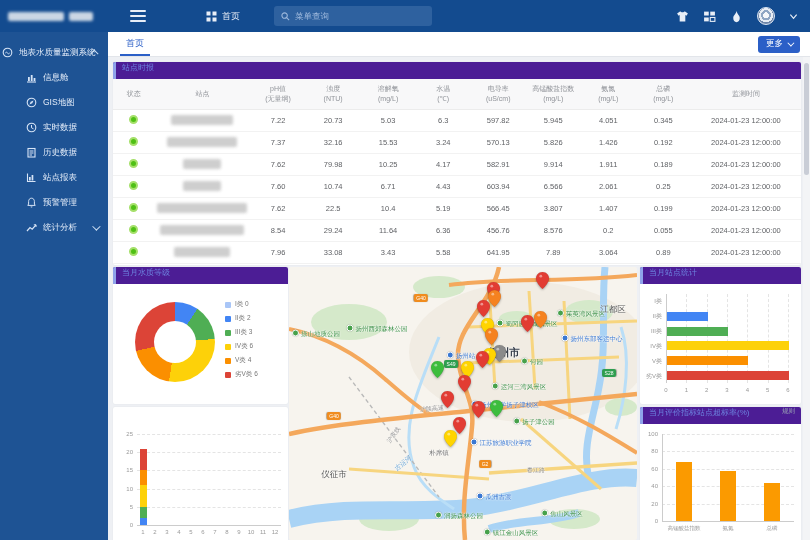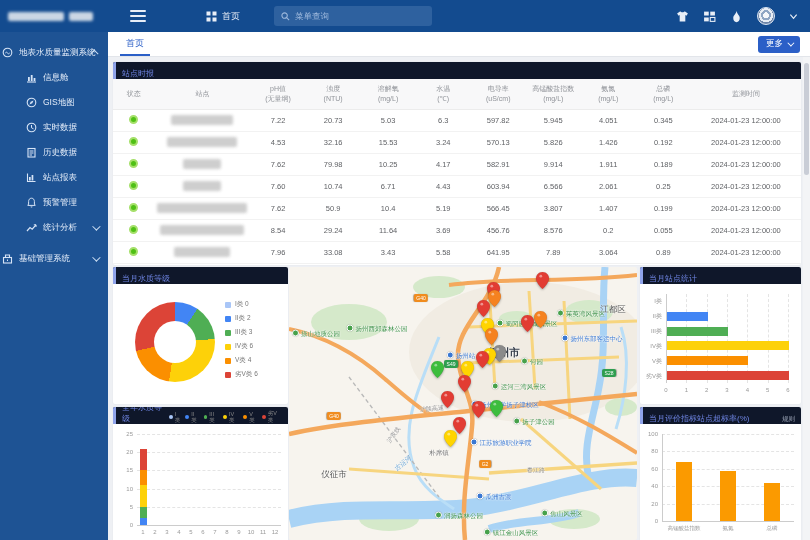--- a/index.html
+++ b/index.html
@@ -35,21 +35,21 @@
 
   
   .tabbar{position:absolute;left:108px;top:32px;right:0;height:25px;background:#fff;border-bottom:1px solid #e2e5ea;display:flex;align-items:center;z-index:4}
   .tab{margin-left:12px;height:100%;display:flex;align-items:center;padding:0 6px;font-size:9px;color:#2b5fc7;border-bottom:2px solid #2b5fc7;cursor:pointer}
   .morebtn{margin-left:auto;margin-right:10px;background:#2b5fc7;color:#fff;font-size:8.5px;height:17px;border-radius:3px;display:flex;align-items:center;gap:4px;padding:0 8px;cursor:pointer}
   .morebtn .chev{border-color:#fff;width:5px;height:5px}
 
   
   .content{position:absolute;left:108px;top:57px;right:0;bottom:0}
   .panel{position:absolute;background:#fff;border-radius:2px;box-shadow:0 0 2px rgba(0,0,0,.06);overflow:hidden}
-  .phead{height:17px;background:#0f172a;border-left:3px solid #8fa3ea;display:flex;align-items:flex-end;padding:0 6px;font-size:8px;color:#6c82de}
+  .phead{height:17px;background:#4c1d95;border-left:3px solid #8fa3ea;display:flex;align-items:flex-start;padding:0 6px;font-size:8px;color:#6c82de}
   .phead .plink{margin-left:auto;color:#9aa3b5;font-size:6.5px;cursor:pointer}
 
   
   #tablePanel{left:5px;top:5px;right:9px;height:203px}
   table{width:100%;border-collapse:collapse;table-layout:fixed}
   thead td{background:#f8f8f9;color:#909399;font-size:7px;text-align:center;height:30px;line-height:1.35;border-bottom:1px solid #ececec}
   tbody td{color:#606266;font-size:7.5px;text-align:center;height:22px;border-bottom:1px solid #f2f2f2}
   .dot{display:inline-block;width:9px;height:9px;border-radius:50%;border:2px solid #a6e06b}
   .blurname{height:10px;border-radius:2px;background:#c6c6c6;filter:blur(1.6px);margin:0 auto;opacity:.85}
 
@@ -153,29 +153,20 @@
         </div>
         <div class="m-item">
           <svg class="micon" viewBox="0 0 11 11">
             <path d="M1,9 L4,5.5 L6.2,7.2 L10,2.8" fill="none" stroke="#d7e4f6" stroke-width="1.2"></path>
             <path d="M10,2.8 L10,5 M10,2.8 L7.8,2.8" stroke="#d7e4f6" stroke-width="1"></path>
           </svg>
           <span>统计分析</span>
           <span class="chev down"></span>
         </div>
         <div style="height: 6px;"></div>
-        <div class="m-sec">
-          <svg class="micon" viewBox="0 0 11 11">
-            <rect x="1.5" y="4.5" width="8" height="5.5" fill="none" stroke="#d7e4f6" stroke-width="1.1"></rect>
-            <path d="M3.5,4.5 L3.5,2 L7.5,2 L7.5,4.5" fill="none" stroke="#d7e4f6" stroke-width="1.1"></path>
-            <line x1="5.5" y1="6.5" x2="5.5" y2="8" stroke="#d7e4f6"></line>
-          </svg>
-          <span>基础管理系统</span>
-          <span class="chev down"></span>
-        </div>
       </nav>
   </aside>
 
   <header class="topbar">
     <div class="hamburger">
         <i></i>
         <i></i>
         <i></i>
       </div>
     <div class="crumb">
@@ -271,21 +262,21 @@
               <td>5.945</td>
               <td>4.051</td>
               <td>0.345</td>
               <td>2024-01-23 12:00:00</td>
             </tr>
             <tr>
               <td><span class="dot" style="background:#4fc015"></span></td>
               <td>
                 <div class="blurname" style="width:70px"></div>
               </td>
-              <td>4.53</td>
+              <td>7.37</td>
               <td>32.16</td>
               <td>15.53</td>
               <td>3.24</td>
               <td>570.13</td>
               <td>5.826</td>
               <td>1.426</td>
               <td>0.192</td>
               <td>2024-01-23 12:00:00</td>
             </tr>
             <tr>
@@ -317,38 +308,38 @@
               <td>2.061</td>
               <td>0.25</td>
               <td>2024-01-23 12:00:00</td>
             </tr>
             <tr>
               <td><span class="dot" style="background:#4fc015"></span></td>
               <td>
                 <div class="blurname" style="width:90px"></div>
               </td>
               <td>7.62</td>
-              <td>50.9</td>
+              <td>22.5</td>
               <td>10.4</td>
               <td>5.19</td>
               <td>566.45</td>
               <td>3.807</td>
               <td>1.407</td>
               <td>0.199</td>
               <td>2024-01-23 12:00:00</td>
             </tr>
             <tr>
               <td><span class="dot" style="background:#4fc015"></span></td>
               <td>
                 <div class="blurname" style="width:84px"></div>
               </td>
               <td>8.54</td>
               <td>29.24</td>
               <td>11.64</td>
-              <td>3.69</td>
+              <td>6.36</td>
               <td>456.76</td>
               <td>8.576</td>
               <td>0.2</td>
               <td>0.055</td>
               <td>2024-01-23 12:00:00</td>
             </tr>
             <tr>
               <td><span class="dot" style="background:#4fc015"></span></td>
               <td>
                 <div class="blurname" style="width:56px"></div>
@@ -396,31 +387,20 @@
             <span>V类 4</span>
           </div>
           <div class="leg-row" style="left: 112px; top: 86px;">
             <span class="leg-sq" style="background:#dc4437"></span>
             <span>劣V类 6</span>
           </div>
         </div>
     </section>
 
     <section class="panel" id="stackPanel">
-      <div class="phead">
-        <span>全年水质等级</span>
-        <div id="stackLegend" style="margin-left:auto;display:flex;gap:4px">
-            <span class="ileg"><i style="background:#a9c6f7"></i>I类</span>
-            <span class="ileg"><i style="background:#4285f4"></i>II类</span>
-            <span class="ileg"><i style="background:#4fae54"></i>III类</span>
-            <span class="ileg"><i style="background:#fdd109"></i>IV类</span>
-            <span class="ileg"><i style="background:#fb8f00"></i>V类</span>
-            <span class="ileg"><i style="background:#dc4437"></i>劣V类</span>
-          </div>
-      </div>
       <div id="stackBody" style="position:absolute;inset:17px 0 0 0">
           <div class="axis-lab" style="right: 141px; top: 98px; left: 6px; width: 14px; text-align: right;">0</div>
           <div class="axis-lab" style="right: 141px; top: 79.8px; left: 6px; width: 14px; text-align: right;">5</div>
           <div class="gridline-h" style="left: 24px; top: 82.8px; width: 144px;"></div>
           <div class="axis-lab" style="right: 141px; top: 61.6px; left: 6px; width: 14px; text-align: right;">10</div>
           <div class="gridline-h" style="left: 24px; top: 64.6px; width: 144px;"></div>
           <div class="axis-lab" style="right: 141px; top: 43.4px; left: 6px; width: 14px; text-align: right;">15</div>
           <div class="gridline-h" style="left: 24px; top: 46.4px; width: 144px;"></div>
           <div class="axis-lab" style="right: 141px; top: 25.2px; left: 6px; width: 14px; text-align: right;">20</div>
           <div class="gridline-h" style="left: 24px; top: 28.2px; width: 144px;"></div>

